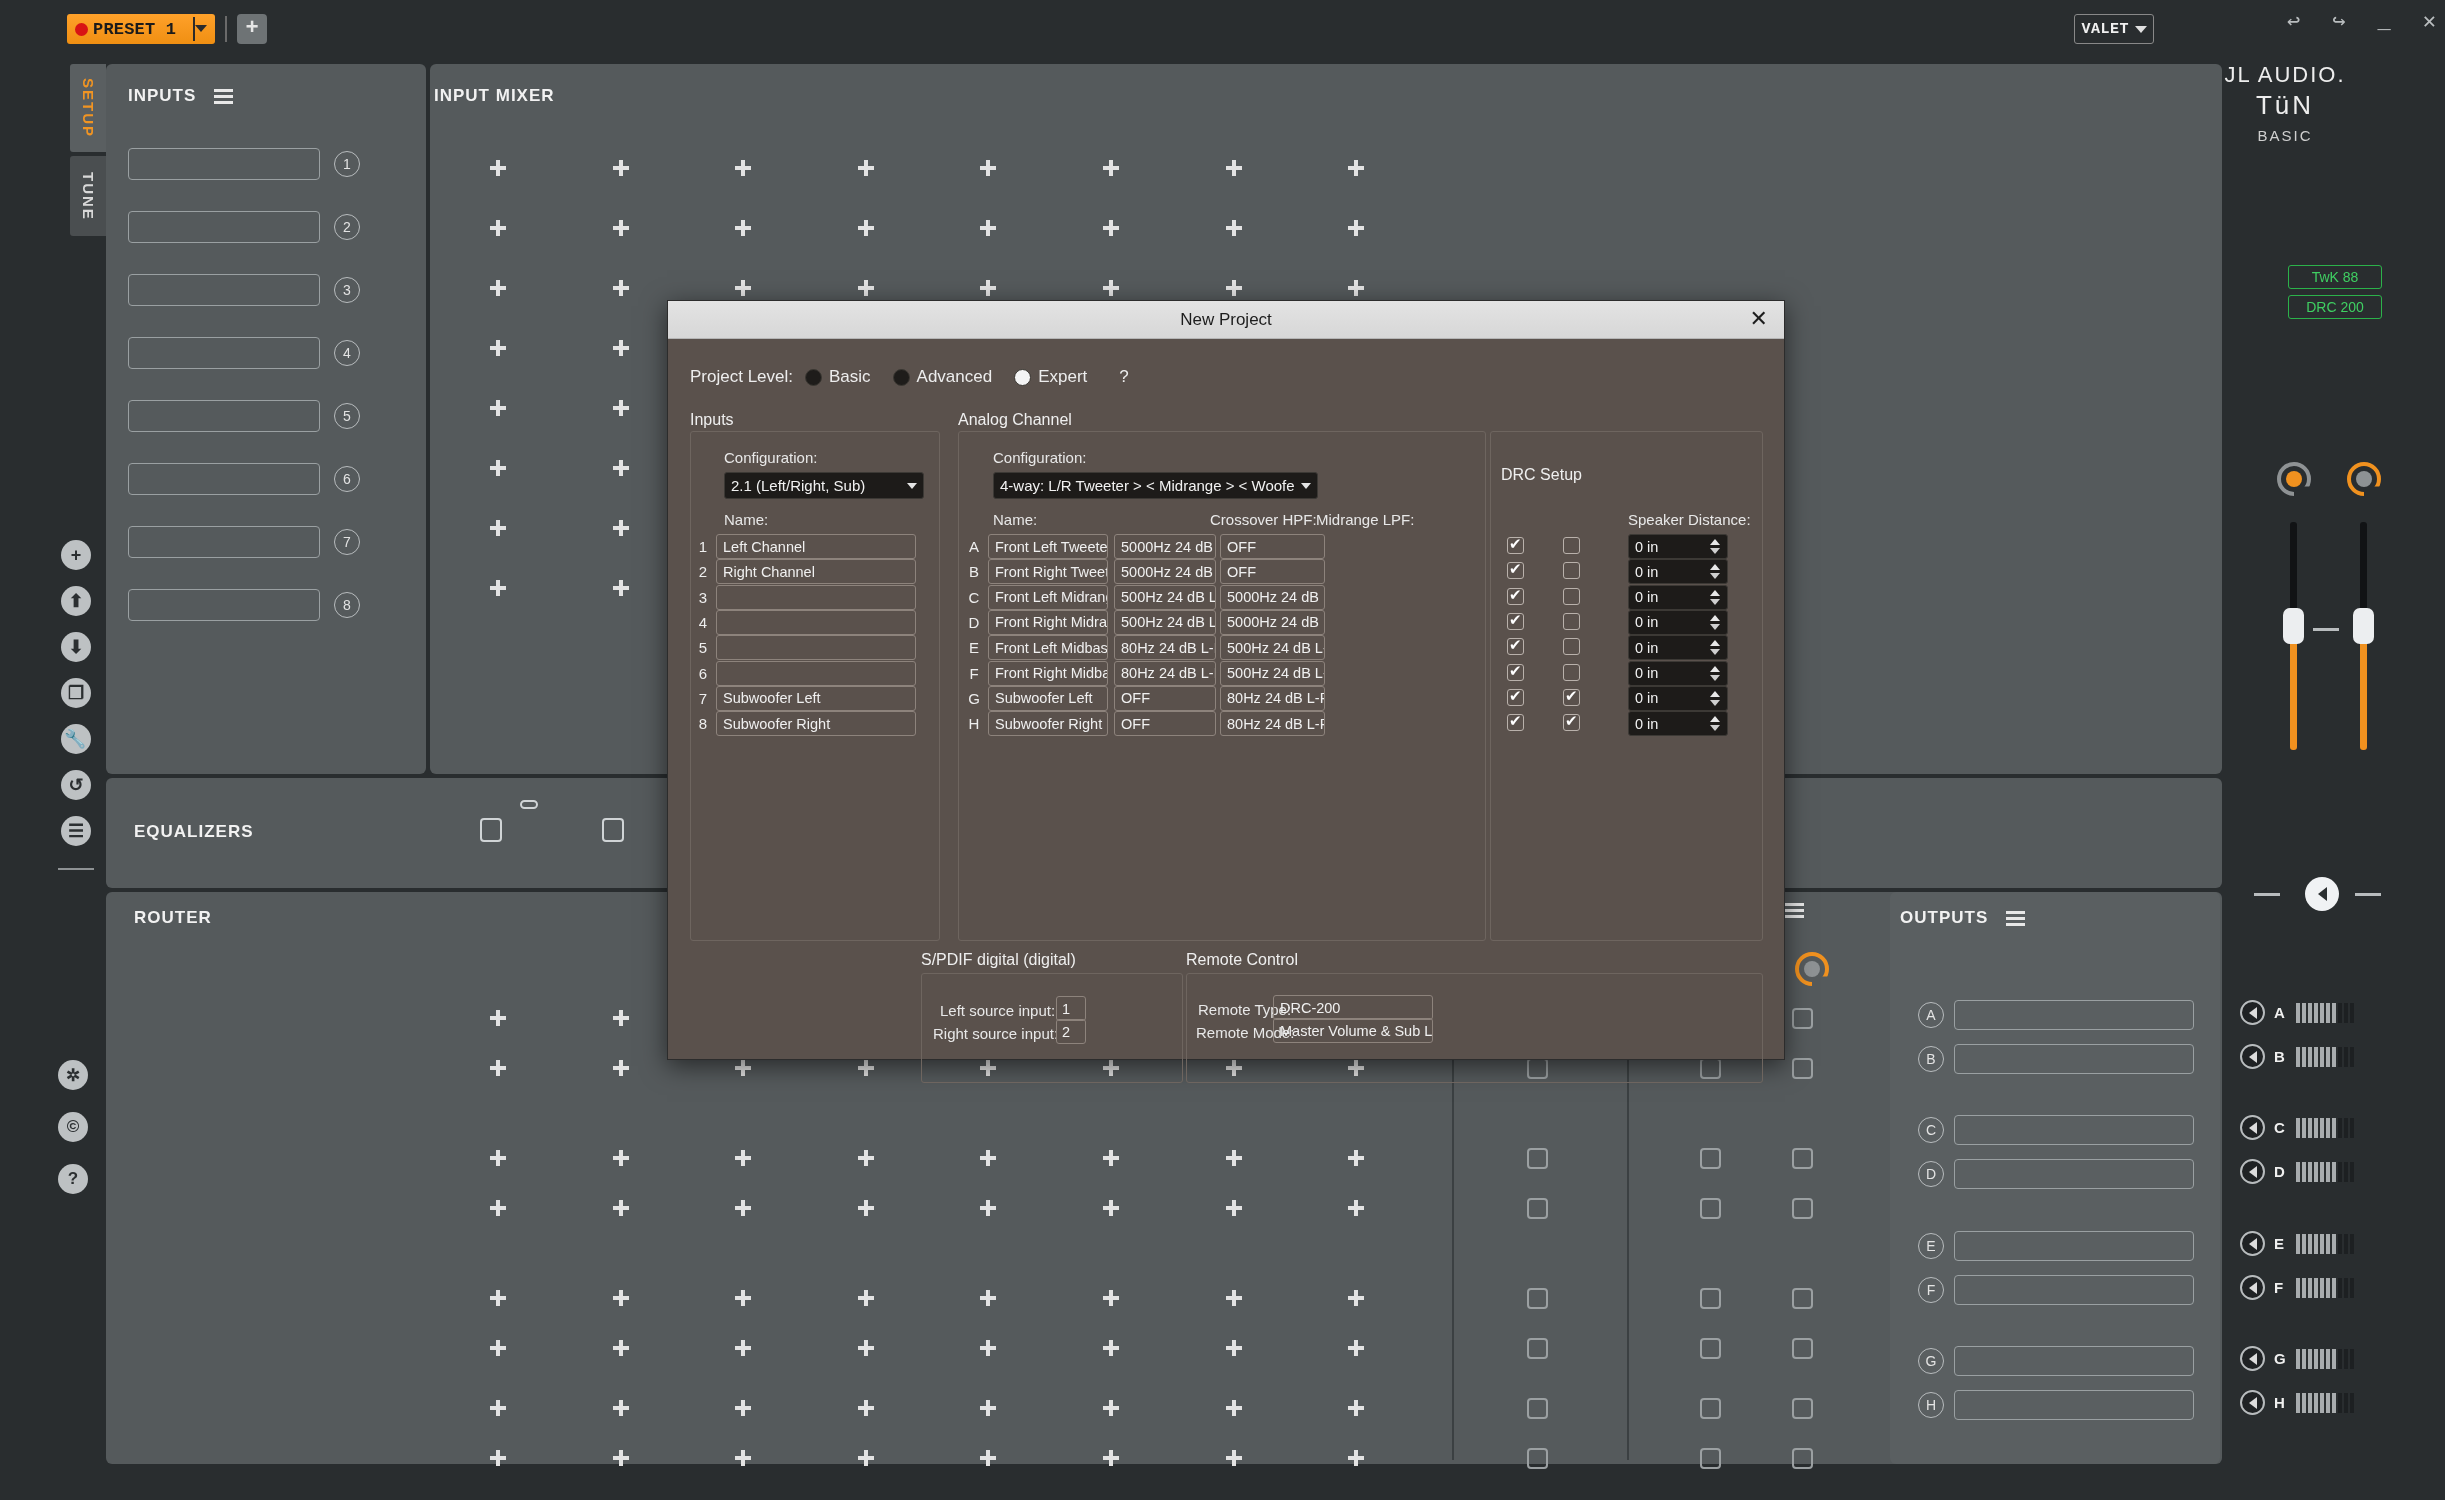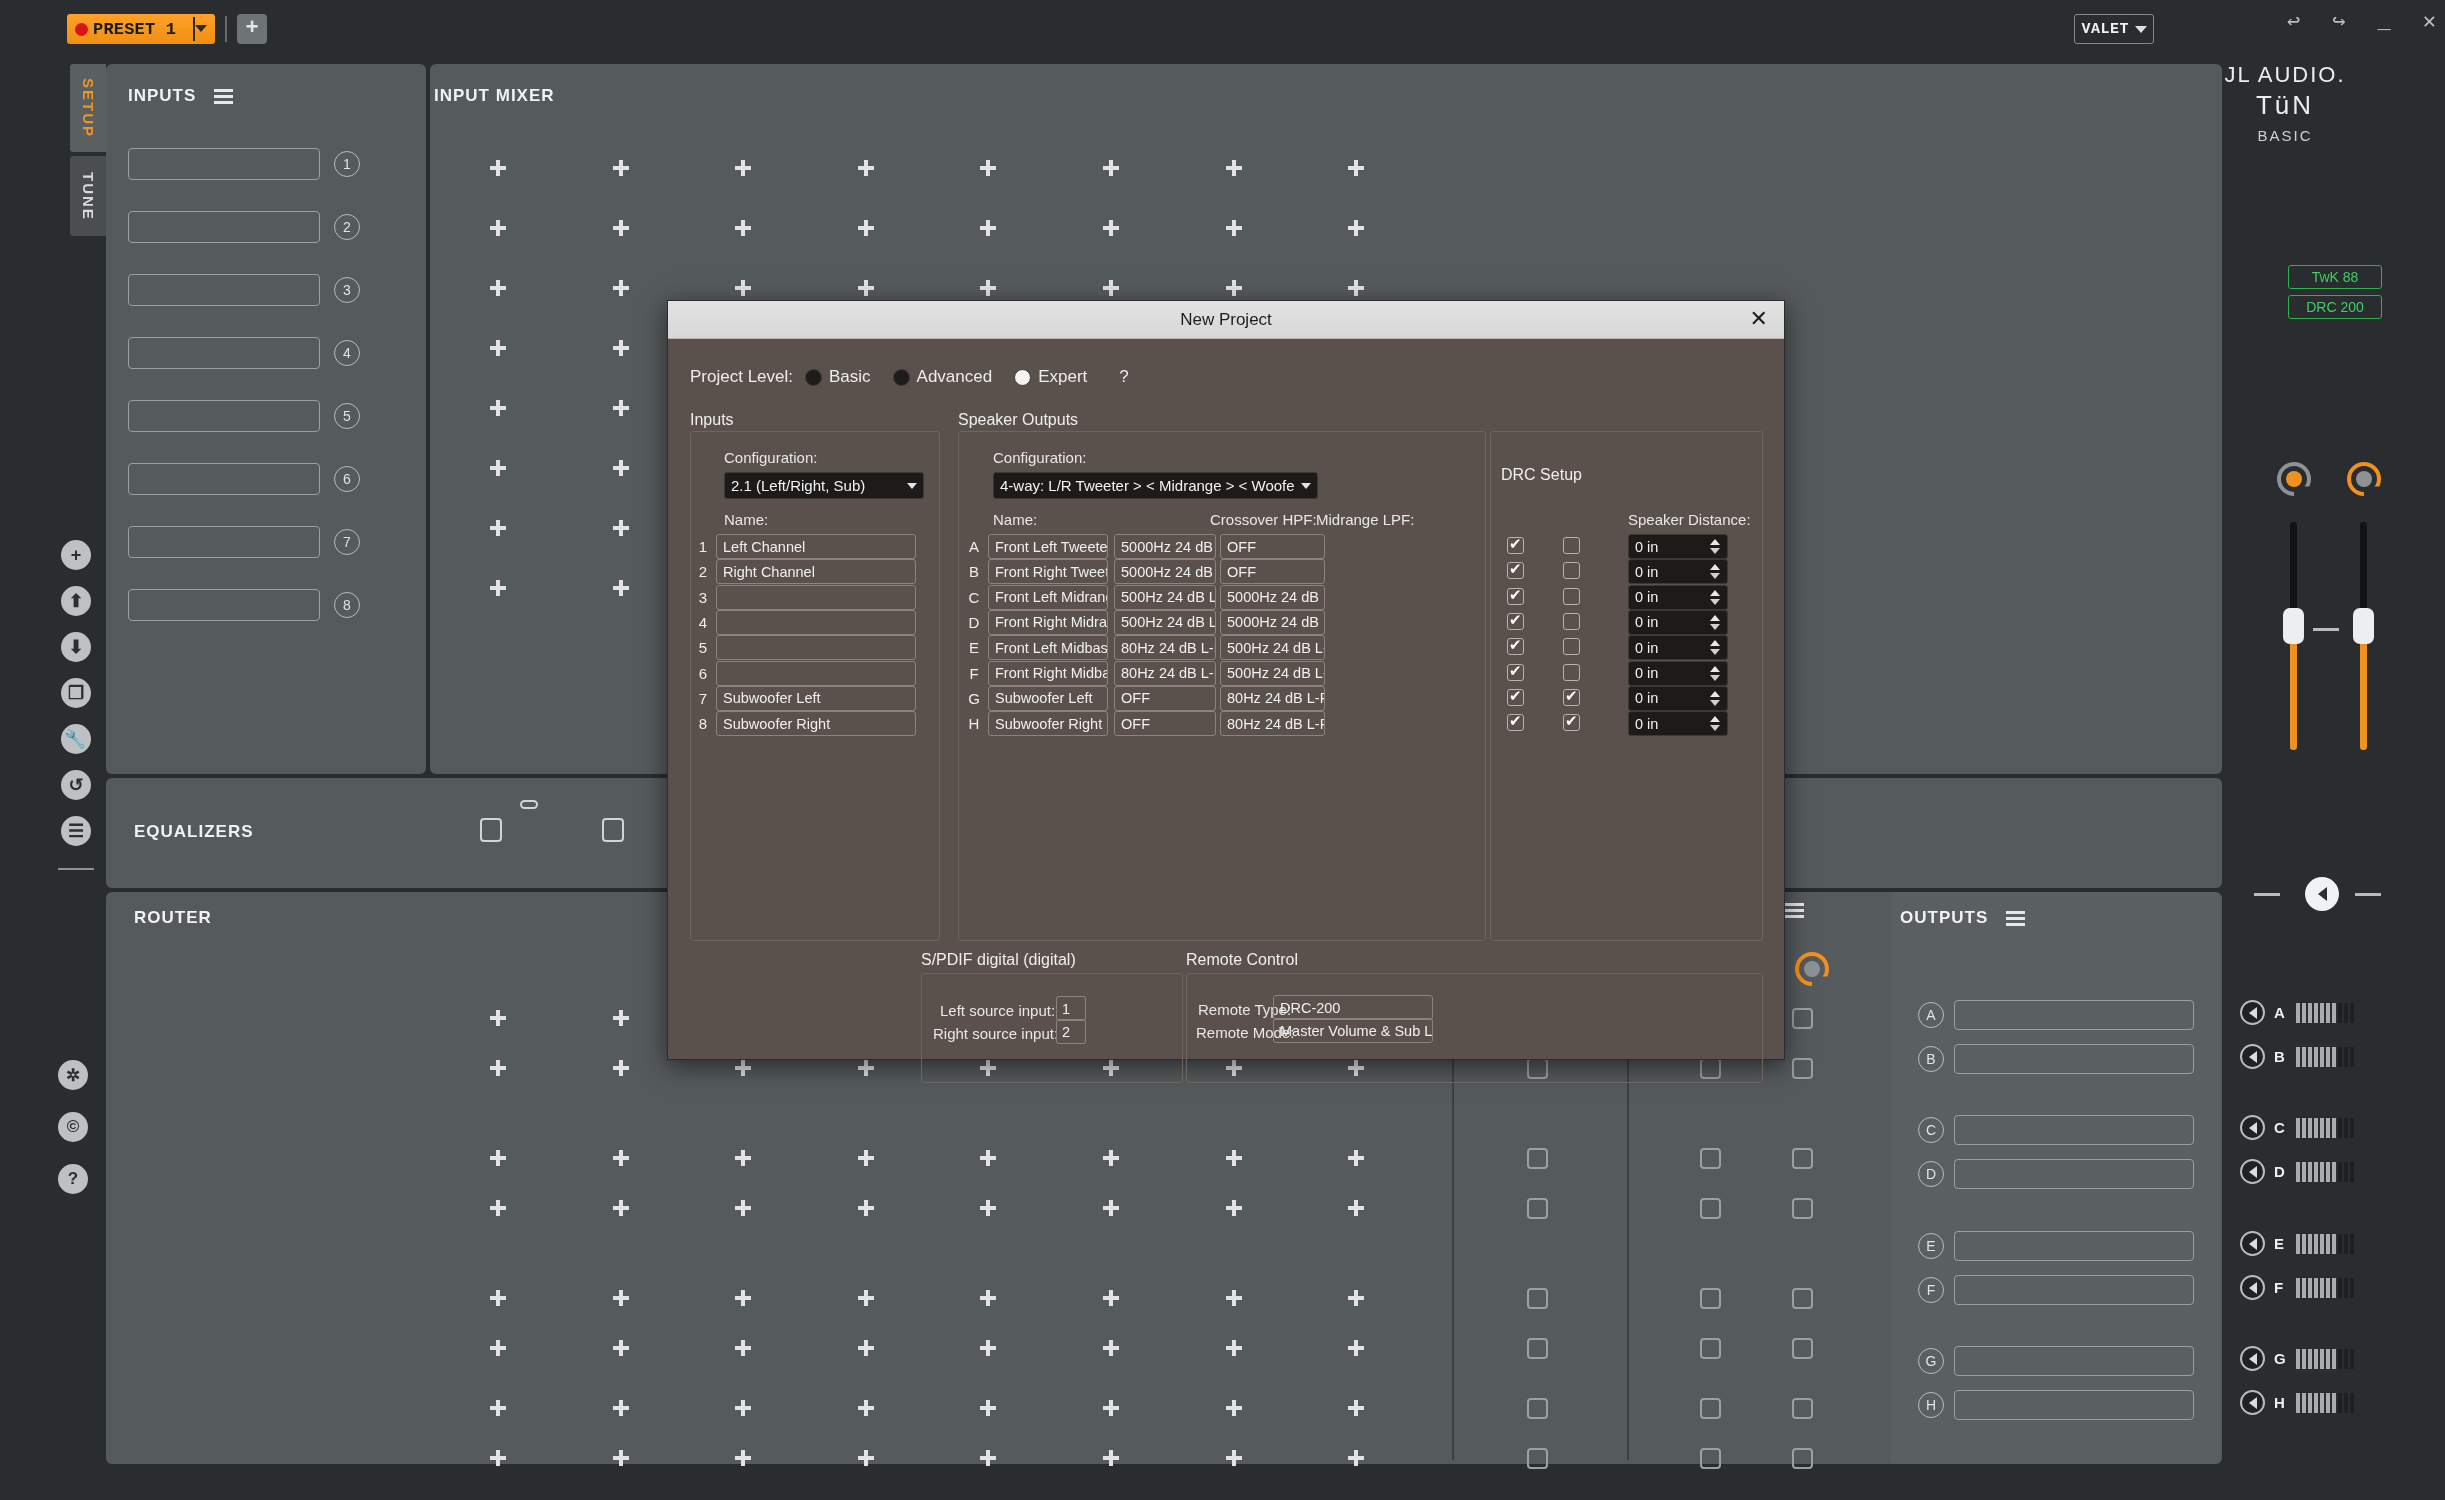--- a/index.html
+++ b/index.html
@@ -764,21 +764,21 @@
           <div class="rowlbl" style="left: 27px; top: 350.8px;">7</div>
           <div class="tf" style="position: absolute; left: 48px; top: 346.8px; width: 200px;">
             <span>Subwoofer Left</span>
           </div>
           <div class="rowlbl" style="left: 27px; top: 376.1px;">8</div>
           <div class="tf" style="position: absolute; left: 48px; top: 372.1px; width: 200px;">
             <span>Subwoofer Right</span>
           </div>
         </div>
 
-      <div class="grp-label" style="left:290px; top:72px;">Speaker Outputs</div>
+      <div class="grp-label" style="left:290px; top:72px;">Analog Channel</div>
       <div class="grp-box" style="left:290px; top:92px; width:528px; height:510px;"></div>
       <div class="sub-lbl" style="left:325px; top:110px;">Configuration:</div>
       <div class="sel" style="position:absolute; left:325px; top:133px; width:325px;">
         <span>4-way: L/R Tweeter &gt; &lt; Midrange &gt; &lt; Woofe</span>
         <span class="car"></span>
       </div>
       <div class="sub-lbl" style="left:325px; top:172px;">Name:</div>
       <div class="sub-lbl" style="left:542px; top:172px;">Crossover HPF:</div>
       <div class="sub-lbl" style="left:648px; top:172px;">Midrange LPF:</div>
 

